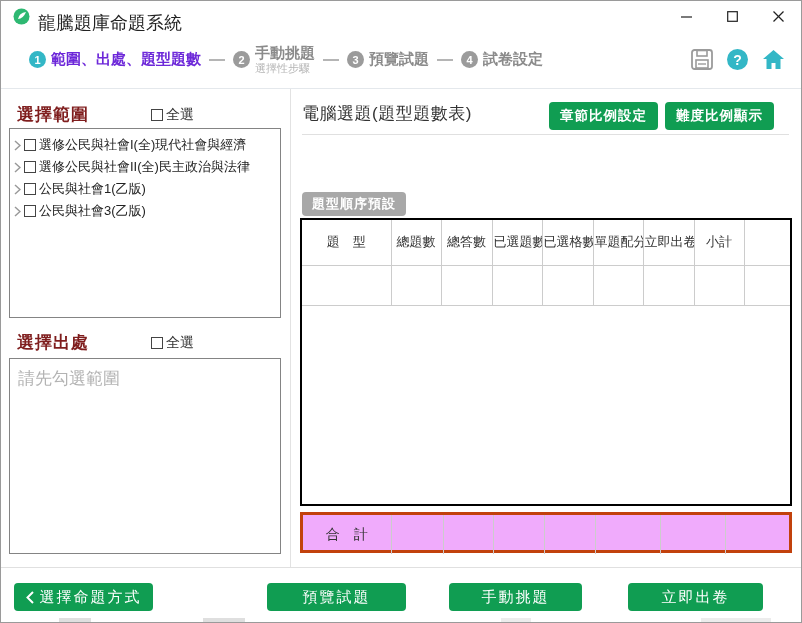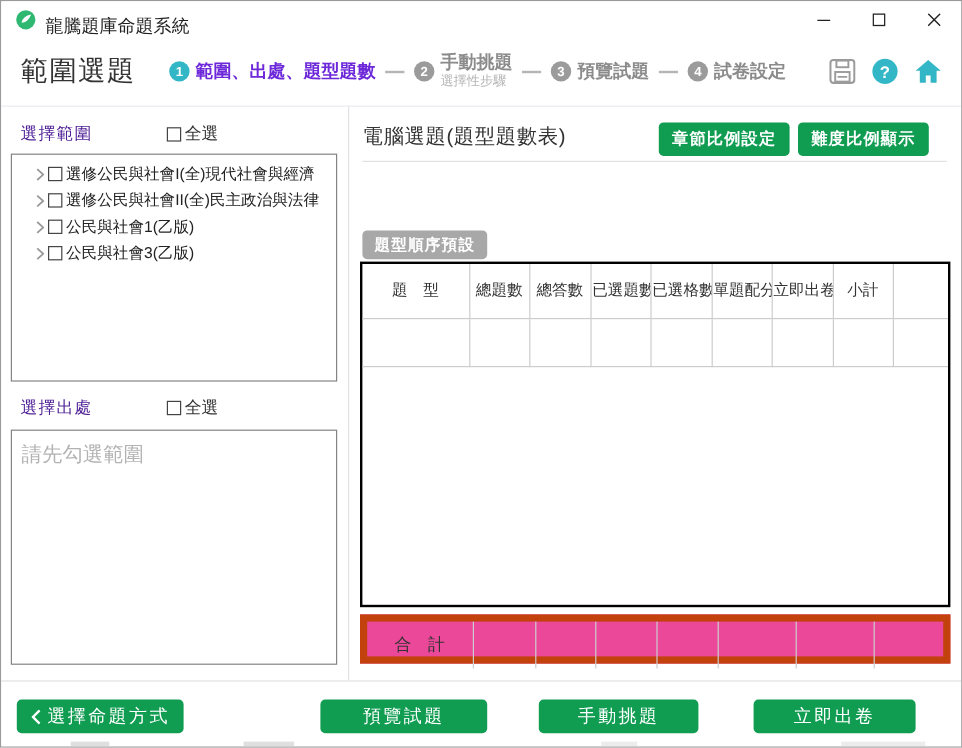--- a/index.html
+++ b/index.html
@@ -7,21 +7,21 @@
   body {
     font-family:"Liberation Sans","DejaVu Sans",sans-serif;
     background:#fff; color:#222; position:relative;
     border:1px solid #9a9a9a; overflow:hidden;
   }
 
   
   .titlebar { position:absolute; top:0; left:0; right:0; height:30px;
     background:#fff; display:flex; align-items:center; }
   .app-icon { margin-left:12px; width:17px; height:17px; }
-  .app-title { margin-left:8px; font-size:15px; color:#222;margin-top:13px; }
+  .app-title { margin-left:8px; font-size:18px; color:#222;margin-top:13px; }
   .win-controls { margin-left:auto; display:flex; height:100%; }
   .win-btn { width:46px; height:100%; display:flex; align-items:center;
     justify-content:center; cursor:default; }
 
   
   .header { position:absolute; top:30px; left:0; right:0; height:58px;
     display:flex; align-items:center; border-bottom:1px solid #e4e8ec; background:#fff; }
   .page-title { margin-left:16px; font-size:23px; color:#333; letter-spacing:1px; }
   .steps { display:flex; align-items:center; margin-left:28px; }
   .step { display:flex; align-items:center; }
@@ -38,28 +38,28 @@
     align-items:center; gap:14px; }
   .help-icon { width:21px; height:21px; border-radius:50%; background:#33b7c6;
     color:#fff; font-size:14px; font-weight:bold; display:flex; align-items:center;
     justify-content:center; }
 
   
   .main { position:absolute; top:88px; left:0; right:0; bottom:55px; background:#fff; }
   .left-panel { position:absolute; top:0; left:0; width:290px; bottom:0;
     border-right:1px solid #e2e2e2; }
   .section-head { display:flex; align-items:center; }
-  .section-title { font-size:14px; color:#4c1d95; letter-spacing:1px; }
+  .section-title { font-size:17px; color:#7f1d1d; letter-spacing:1px;font-weight:bold; }
   .select-all { display:flex; align-items:center; font-size:14px; color:#333; cursor:pointer; }
   .checkbox { width:12px; height:12px; border:1px solid #444; background:#fff;
     display:inline-block; margin-right:3px; flex:0 0 auto; }
   .range-head { position:absolute; left:16px; top:14px; right:16px; }
   .range-head .select-all { margin-left:62px; }
   .range-box { position:absolute; left:8px; top:39px; width:272px; height:190px;
-    border:1px solid #848484; overflow:hidden; padding:5px 16px; }
+    border:1px solid #848484; overflow:hidden; padding:5px 0; }
   .tree-item { display:flex; align-items:center; height:22px; font-size:13px; color:#222; }
   .tree-chevron { width:14px; display:flex; justify-content:center; flex:0 0 auto; }
   .tree-label { white-space:nowrap; }
   .source-head { position:absolute; left:16px; top:242px; right:16px; }
   .source-head .select-all { margin-left:62px; }
   .source-box { position:absolute; left:8px; top:269px; width:272px; height:196px;
     border:1px solid #848484; padding:8px; }
   .placeholder { font-size:17px; color:#b3b3b3; }
 
   .right-panel { position:absolute; top:0; left:291px; right:0; bottom:0; }
@@ -79,21 +79,21 @@
     border:2px solid #000000; background:#fff; }
   table { border-collapse:collapse; width:100%; table-layout:fixed; }
   td,th { border:1px solid #ccc; font-size:13px; color:#333; text-align:center;
     font-weight:normal; overflow:hidden; white-space:nowrap; padding:0 1px; }
   .qtable th { height:45px; }
   .qtable td { height:40px; }
   .qtable tr > *:first-child { border-left:none; }
   .qtable tr > *:last-child { border-right:none; }
   .qtable tr:first-child > * { border-top:none; }
   .total-wrap { position:absolute; top:423px; left:8px; width:492px; height:41px;
-    border:6px solid #c2410c; background:#ec4899; }
+    border:3px solid #c2410c; background:#f0abfc; }
   .ttable td { height:39px; font-size:14px; }
   .ttable tr > *:first-child { border-left:none; }
   .ttable tr > *:last-child { border-right:none; }
   .ttable tr > * { border-top:none; border-bottom:none; }
 
   
   .footer { position:absolute; left:0; right:0; bottom:7px; height:48px;
     border-top:1px solid #e0e0e0; background:#fff; }
   .green-btn { position:absolute; top:15px; height:28px; background:#109d52;
     color:#ffffff; border:none; border-radius:4px; font-size:15px; letter-spacing:2px;
@@ -131,21 +131,20 @@
     <div class="win-btn">
       <svg width="11" height="11" viewBox="0 0 11 11">
         <line x1="0.5" y1="0.5" x2="10.5" y2="10.5" stroke="#222" stroke-width="1.2"></line>
         <line x1="10.5" y1="0.5" x2="0.5" y2="10.5" stroke="#222" stroke-width="1.2"></line>
       </svg>
     </div>
   </div>
 </div>
 
 <div class="header">
-  <div class="page-title">範圍選題</div>
 
   <div class="steps">
     <div class="step active">
       <span class="step-circle">1</span>
       <span class="step-label">範圍、出處、題型題數</span>
     </div>
     <span class="step-dash"></span>
     <div class="step">
       <span class="step-circle">2</span>
       <span class="step-text">

